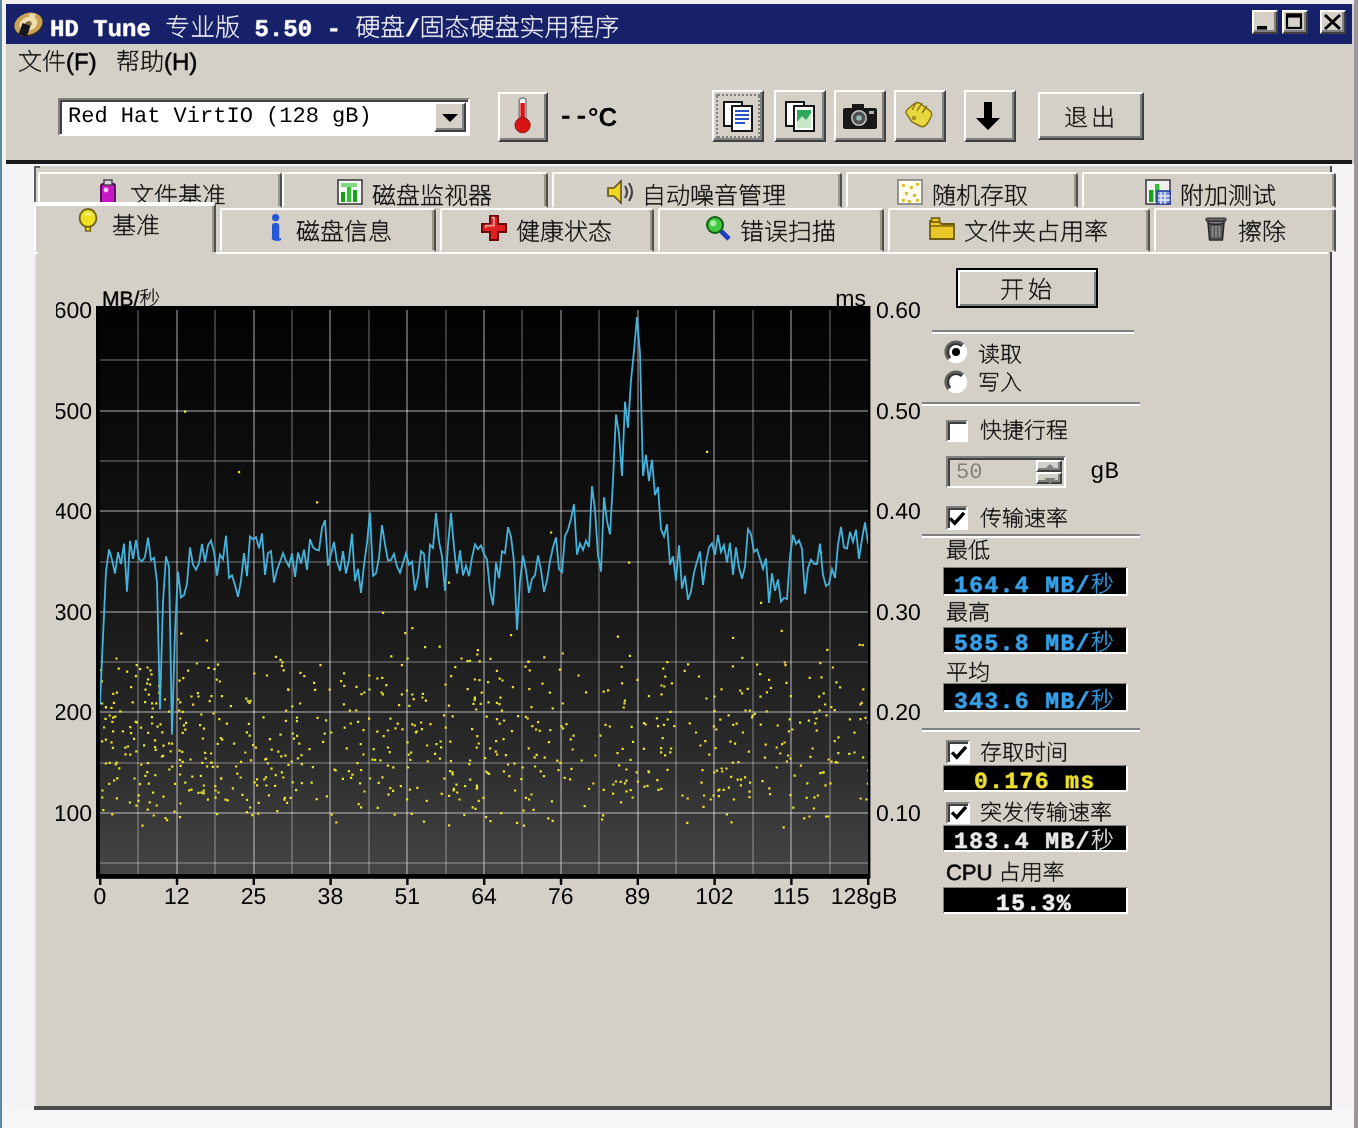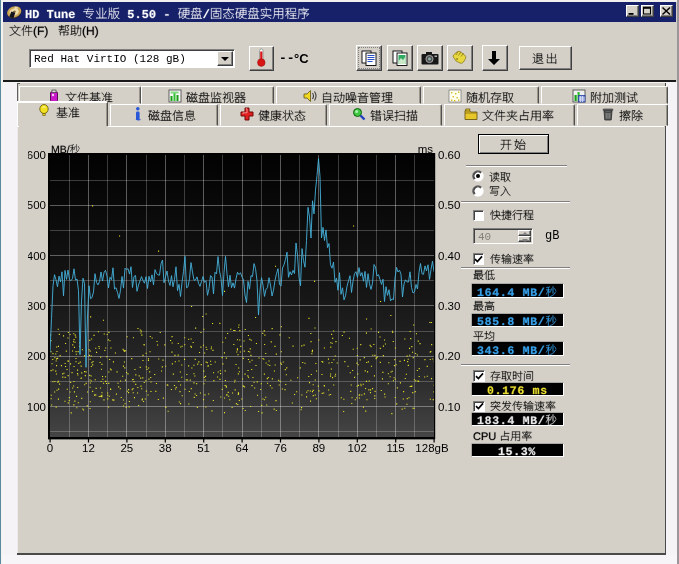--- a/index.html
+++ b/index.html
@@ -437,21 +437,21 @@
         <path d="M1 -8.4H10V-6.6H9.7V-8.1H1.3V-6.6H1ZM3.3 -6.3H8.8V-6H3.3ZM2.8 -4.1H8.7V-3.8H2.8ZM1.1 -2.2H7.4V-1.8H1.1ZM8.5 -4.1H8.9Q8.9 -4.1 8.8 -4.1Q8.8 -4 8.8 -4Q8.8 -3.9 8.8 -3.9Q8.7 -2.5 8.5 -1.6Q8.4 -0.7 8.2 -0.3Q8.1 0.2 7.9 0.4Q7.7 0.5 7.6 0.5Q7.4 0.6 7.2 0.6Q6.9 0.6 6.4 0.6Q6 0.6 5.4 0.5Q5.4 0.4 5.4 0.4Q5.4 0.3 5.3 0.2Q5.9 0.2 6.4 0.3Q6.9 0.3 7.1 0.3Q7.3 0.3 7.4 0.3Q7.5 0.2 7.6 0.2Q7.8 0 8 -0.5Q8.1 -0.9 8.2 -1.8Q8.4 -2.6 8.5 -4ZM3.5 -7.8 3.8 -7.8Q3.7 -7.2 3.5 -6.4Q3.3 -5.7 3.2 -5Q3 -4.3 2.8 -3.8H2.5Q2.7 -4.3 2.8 -5Q3 -5.7 3.2 -6.5Q3.4 -7.2 3.5 -7.8Z M14.5 -8.5 14.7 -8.7Q15.5 -8.2 16 -7.6Q16.5 -6.9 16.9 -6.2Q17.3 -5.5 17.6 -4.8Q18 -4.1 18.3 -3.4Q18.7 -2.7 19.1 -2Q19.5 -1.3 20.1 -0.7Q20.6 -0.2 21.4 0.3Q21.4 0.4 21.4 0.4Q21.3 0.5 21.3 0.5Q21.3 0.6 21.3 0.6Q20.4 0.2 19.9 -0.4Q19.3 -1 18.8 -1.7Q18.4 -2.4 18.1 -3.1Q17.7 -3.8 17.4 -4.6Q17.1 -5.3 16.7 -6Q16.3 -6.7 15.8 -7.3Q15.2 -8 14.5 -8.5ZM16.3 -6.6 16.7 -6.6Q16.3 -4.8 15.6 -3.4Q15 -2.1 14.1 -1Q13.2 0 11.9 0.7Q11.8 0.7 11.8 0.7Q11.7 0.6 11.7 0.6Q11.6 0.5 11.6 0.5Q13.5 -0.5 14.6 -2.3Q15.8 -4.1 16.3 -6.6Z" fill="#000" stroke="#000" stroke-width="0.27"></path>
       </svg>
     </div>
 <div style="position:absolute;left:472.5px;top:209.5px;width:11.5px;height:11.5px;border-style:solid;border-width:1px;border-color:#808080 #fff #fff #808080;box-shadow:inset 1px 1px 0 #404040;background:#fff"></div>
 <div style="position:absolute;left:489.5px;top:208.3px;width:46px;height:14px">
       <svg width="46" height="14" viewBox="0 -11 46 14" xmlns="http://www.w3.org/2000/svg">
         <path d="M2.1 -9.1H2.4V0.7H2.1ZM1 -7.1 1.4 -7Q1.3 -6.6 1.2 -6.1Q1.2 -5.6 1 -5.1Q0.9 -4.6 0.8 -4.2L0.4 -4.3Q0.6 -4.7 0.7 -5.1Q0.8 -5.6 0.9 -6.1Q1 -6.6 1 -7.1ZM2.7 -7.3 3 -7.4Q3.2 -7.1 3.4 -6.8Q3.5 -6.4 3.7 -6.1Q3.8 -5.8 3.9 -5.5L3.6 -5.3Q3.5 -5.6 3.4 -5.9Q3.2 -6.3 3.1 -6.6Q2.9 -7 2.7 -7.3ZM4.2 -7.3H9.4V-3.7H9.1V-7H4.2ZM3.5 -3.9H10.6V-3.6H3.5ZM7 -3.9Q7.3 -2.9 7.8 -2Q8.3 -1.1 9 -0.5Q9.7 0.2 10.6 0.5Q10.6 0.5 10.5 0.6Q10.5 0.6 10.4 0.7Q10.4 0.8 10.4 0.8Q9.5 0.4 8.8 -0.2Q8.1 -0.9 7.5 -1.8Q7 -2.7 6.7 -3.8ZM6.6 -9.1H6.9V-5.7Q6.9 -5.1 6.9 -4.4Q6.8 -3.7 6.7 -3Q6.5 -2.3 6.1 -1.6Q5.8 -1 5.1 -0.3Q4.5 0.3 3.5 0.8Q3.5 0.8 3.4 0.7Q3.4 0.7 3.4 0.6Q3.3 0.6 3.3 0.5Q4.3 0 4.9 -0.5Q5.5 -1.1 5.9 -1.8Q6.2 -2.5 6.4 -3.1Q6.5 -3.8 6.6 -4.4Q6.6 -5.1 6.6 -5.7Z M15 -8H21.3V-7.7H15ZM18.1 -2H20.8V-1.6H18.1ZM14.9 -5.2H21.6V-4.9H14.9ZM15.5 -6.7H20.7V-3.2H15.5V-3.6H20.4V-6.3H15.5ZM17.9 -9.1H18.2V0.3L17.9 0.2ZM15.8 -3 16.1 -3Q15.9 -1.7 15.5 -0.8Q15 0.2 14.4 0.8Q14.3 0.8 14.3 0.7Q14.2 0.7 14.2 0.7Q14.1 0.6 14.1 0.6Q14.8 -0 15.2 -0.9Q15.6 -1.9 15.8 -3ZM15.8 -2Q16.1 -1 16.6 -0.5Q17.1 -0 17.8 0.2Q18.5 0.4 19.4 0.4Q19.4 0.4 19.7 0.4Q20 0.4 20.4 0.4Q20.8 0.4 21.1 0.4Q21.4 0.4 21.6 0.4Q21.5 0.4 21.5 0.5Q21.5 0.5 21.4 0.6Q21.4 0.7 21.4 0.7H20.9H19.4Q18.4 0.7 17.6 0.5Q16.9 0.3 16.4 -0.3Q15.9 -0.8 15.5 -1.8ZM11.4 -3.3Q12 -3.5 12.9 -3.8Q13.8 -4.1 14.7 -4.4L14.8 -4.1Q13.9 -3.8 13.1 -3.5Q12.2 -3.2 11.5 -2.9ZM11.5 -6.8H14.8V-6.5H11.5ZM13.1 -9.1H13.4V0.3Q13.4 0.5 13.4 0.6Q13.3 0.7 13.1 0.7Q13 0.8 12.7 0.8Q12.4 0.8 11.9 0.8Q11.9 0.7 11.8 0.6Q11.8 0.5 11.8 0.5Q12.2 0.5 12.5 0.5Q12.8 0.5 12.9 0.5Q13 0.5 13.1 0.4Q13.1 0.4 13.1 0.3Z M26.7 -8.4H32.1V-8.1H26.7ZM30.3 -5.3H30.6V0.2Q30.6 0.4 30.5 0.5Q30.4 0.6 30.3 0.7Q30.1 0.7 29.6 0.7Q29.1 0.7 28.3 0.7Q28.2 0.7 28.2 0.6Q28.2 0.5 28.1 0.5Q28.6 0.5 29 0.5Q29.4 0.5 29.6 0.5Q29.9 0.5 30 0.5Q30.2 0.5 30.2 0.4Q30.3 0.3 30.3 0.2ZM26.2 -5.4H32.4V-5.1H26.2ZM24.2 -5 24.5 -5.3 24.6 -5.3V0.8H24.2ZM25.5 -6.8 25.9 -6.7Q25.4 -6.1 24.9 -5.4Q24.4 -4.8 23.8 -4.2Q23.2 -3.7 22.6 -3.2Q22.6 -3.2 22.6 -3.3Q22.5 -3.3 22.5 -3.4Q22.4 -3.4 22.4 -3.4Q23 -3.9 23.5 -4.4Q24.1 -4.9 24.6 -5.6Q25.1 -6.2 25.5 -6.8ZM25.1 -9.2 25.4 -9Q25.1 -8.6 24.6 -8.1Q24.2 -7.7 23.7 -7.2Q23.2 -6.8 22.7 -6.5Q22.7 -6.5 22.6 -6.5Q22.6 -6.6 22.6 -6.6Q22.5 -6.7 22.5 -6.7Q22.9 -7 23.4 -7.4Q23.9 -7.9 24.3 -8.3Q24.8 -8.7 25.1 -9.2Z M40.3 -4.1H40.6V0.3H40.3ZM37.7 -4.2H43.3V-3.9H37.7ZM37.1 0.1H43.5V0.4H37.1ZM37.9 -2.1H43.1V-1.8H37.9ZM38.4 -8.3V-5.8H42.5V-8.3ZM38.1 -8.6H42.8V-5.4H38.1ZM35.6 -8.3H36V0.7H35.6ZM33.6 -6H37.6V-5.7H33.6ZM35.7 -5.9 35.9 -5.8Q35.7 -5.3 35.5 -4.6Q35.2 -4 34.9 -3.4Q34.6 -2.8 34.3 -2.3Q34 -1.8 33.6 -1.5Q33.6 -1.5 33.5 -1.6Q33.5 -1.7 33.4 -1.7Q33.7 -2 34 -2.5Q34.4 -3 34.7 -3.6Q35 -4.2 35.2 -4.8Q35.5 -5.4 35.7 -5.9ZM37.2 -8.9 37.5 -8.7Q37 -8.5 36.4 -8.3Q35.8 -8.2 35.1 -8Q34.4 -7.9 33.7 -7.8Q33.7 -7.8 33.7 -7.9Q33.7 -8 33.6 -8.1Q34.3 -8.2 34.9 -8.3Q35.6 -8.4 36.2 -8.6Q36.8 -8.8 37.2 -8.9ZM35.9 -4.7Q36 -4.6 36.3 -4.4Q36.5 -4.2 36.8 -3.9Q37 -3.7 37.2 -3.4Q37.5 -3.2 37.6 -3.1L37.3 -2.8Q37.2 -2.9 37 -3.2Q36.8 -3.4 36.6 -3.7Q36.3 -4 36.1 -4.2Q35.9 -4.5 35.7 -4.6Z" fill="#000" stroke="#000" stroke-width="0.27"></path>
       </svg>
     </div>
 <div style="position:absolute;left:473px;top:227.5px;width:60px;height:16.5px;border-style:solid;border-width:1px;border-color:#808080 #fff #fff #808080;box-shadow:inset 1px 1px 0 #404040;background:#d4d0c8"></div>
-<div style="position:absolute;left:478px;top:231px;font-family:'Liberation Mono',monospace;font-size:11px;color:#848078">40</div>
+<div style="position:absolute;left:478px;top:231px;font-family:'Liberation Mono',monospace;font-size:11px;color:#848078">50</div>
 <div style="position:absolute;left:517.5px;top:229.5px;width:13.5px;height:6.2px;border-style:solid;border-width:1px;border-color:#fff #404040 #404040 #fff;background:#d4d0c8;box-shadow:inset -1px -1px 0 #808080;"></div>
 <div style="position:absolute;left:517.5px;top:236.3px;width:13.5px;height:6.2px;border-style:solid;border-width:1px;border-color:#fff #404040 #404040 #fff;background:#d4d0c8;box-shadow:inset -1px -1px 0 #808080;"></div>
 <div style="position:absolute;left:522px;top:232px;width:0;height:0;border-left:3px solid transparent;border-right:3px solid transparent;border-bottom:3.2px solid #808080"></div>
 <div style="position:absolute;left:522px;top:239px;width:0;height:0;border-left:3px solid transparent;border-right:3px solid transparent;border-top:3.2px solid #808080"></div>
 <div style="position:absolute;left:545px;top:229px;font-family:'Liberation Mono',monospace;font-size:12px;color:#000">gB</div>
 <div style="position:absolute;left:472.5px;top:253px;width:11.5px;height:11.5px;border-style:solid;border-width:1px;border-color:#808080 #fff #fff #808080;box-shadow:inset 1px 1px 0 #404040;background:#fff">
       <div style="position:absolute;left:0.5px;top:0.5px">
         <svg width="9" height="9" xmlns="http://www.w3.org/2000/svg">
           <path d="M1 4.2 L3.4 6.6 L8 1.4" stroke="#000" stroke-width="1.7" fill="none"></path>
         </svg>

